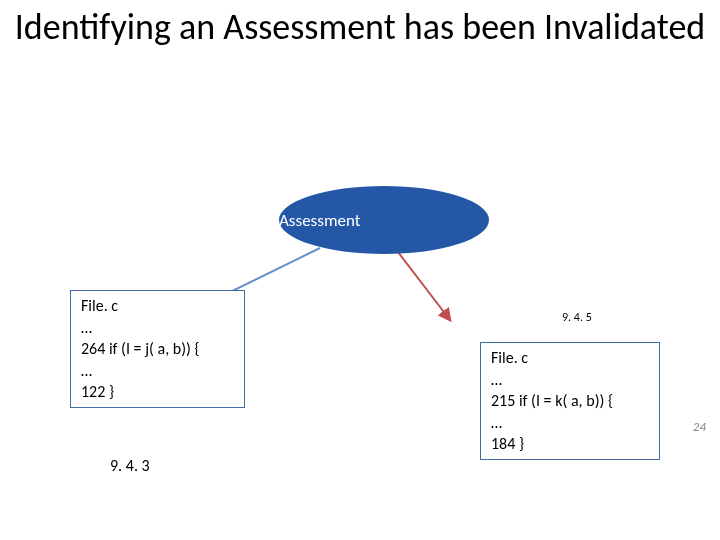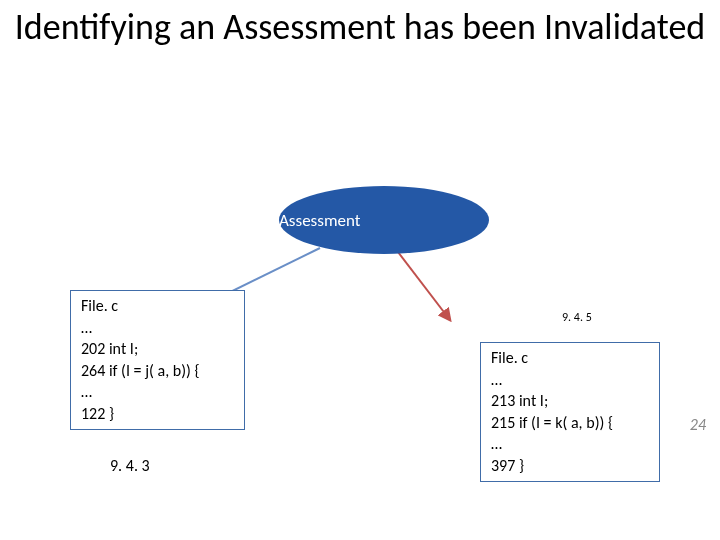--- a/index.html
+++ b/index.html
@@ -7,21 +7,21 @@
   .slide { position: relative; width: 720px; height: 444px; }
   .title { position: absolute; top: 8px; left: 0; width: 720px; text-align: center; font-size: 36px; line-height: 1.1; font-weight: 400; }
   .subtitle { position: absolute; top: 148px; left: 68px; font-size: 17px; }
   .ellipse { position: absolute; top: 186px; left: 279px; width: 210px; height: 68px; background: #2458a6; border-radius: 50%; display: flex; align-items: center; justify-content: flex-start; color: #fff; font-size: 17px; }
   .codebox { position: absolute; border: 1.5px solid #406ca8; padding: 4px 10px; font-size: 16px; line-height: 1.35; background: #fff; }
   .codebox .line { white-space: pre; }
   .box-left  { top: 290px; left: 70px;  width: 175px; }
   .box-right { top: 342px; left: 480px; width: 180px; }
   .ref-left  { position: absolute; top: 456px; left: 110px; font-size: 16px; text-align: right; }
   .ref-right { position: absolute; top: 310px; left: 530px; font-size: 12px; margin-left: 32px; }
-  .pagenum   { position: absolute; bottom: 10px; right: 14px; font-size: 16px; color: #888; font-style: italic; }
+  .pagenum   { position: absolute; bottom: 10px; right: 14px; font-size: 13px; color: #888; font-style: italic; }
   svg.connectors { position: absolute; top: 0; left: 0; width: 720px; height: 540px; pointer-events: none; }
 </style>
 </head>
 <body>
 
 <div class="slide">
 
   <div class="title">Identifying an Assessment has been Invalidated</div>
 
   <svg class="connectors" viewBox="0 0 720 540">
@@ -37,33 +37,31 @@
     <line x1="398" y1="252" x2="450" y2="320" stroke="#c0504d" stroke-width="2" marker-end="url(#arr-red)"></line>
   </svg>
 
   <div class="ellipse">
     <span>Assessment</span>
   </div>
 
   <div class="codebox box-left">
     <div class="line">File. c</div>
     <div class="line">…</div>
-    <div class="line">202 int I;</div>
     <div class="line">264 if (I = j( a, b)) {</div>
     <div class="line">…</div>
     <div class="line">122 }</div>
   </div>
 
   <div class="ref-left">9. 4. 3</div>
 
   <div class="ref-right">9. 4. 5</div>
 
   <div class="codebox box-right">
     <div class="line">File. c</div>
     <div class="line">…</div>
-    <div class="line">213 int I;</div>
     <div class="line">215 if (I = k( a, b)) {</div>
     <div class="line">…</div>
-    <div class="line">397 }</div>
+    <div class="line">184 }</div>
   </div>
 
   <div class="pagenum">24</div>
 </div>
 
 </body></html>

